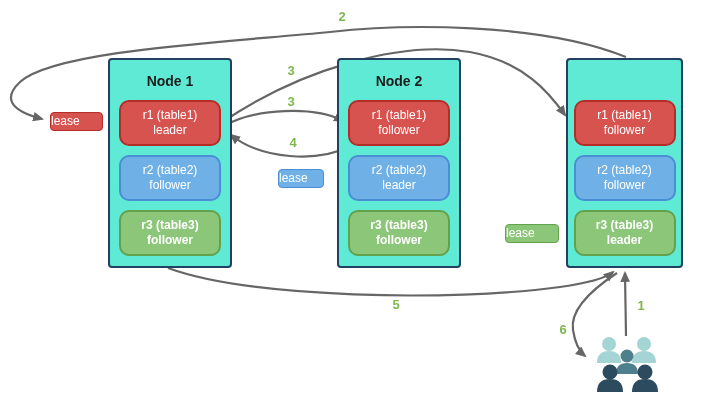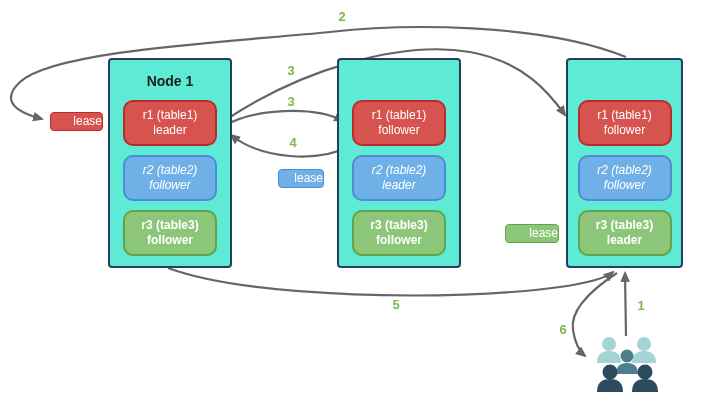--- a/index.html
+++ b/index.html
@@ -12,33 +12,33 @@
   .node {
     position:absolute; height:210px; background:#5eead4;
     border:2px solid var(--node-border); border-radius:4px; box-sizing:border-box;
   }
   .node-title {
     position:absolute; top:13px; left:0; right:0; text-align:center;
     font-size:14px; font-weight:bold; color:var(--title-text);
   }
   .rep {
     position:absolute; left:50%; transform:translateX(-50%);
-    width:94px; height:46px; border-radius:10px; border:2px solid;
+    width:102px; height:46px; border-radius:10px; border:2px solid;
     box-sizing:border-box; display:flex; flex-direction:column;
     align-items:center; justify-content:center; color:#ffffff;
     font-size:12px; line-height:15px; text-align:center;
   }
   .rep.red   { background:var(--red-fill);   border-color:var(--red-border); }
   .rep.blue  { background:var(--blue-fill);  border-color:var(--blue-border); }
   .rep.green { background:var(--green-fill); border-color:var(--green-border);font-weight:bold; }
-  .rep-top { top:40px; } .rep-mid { top:95px;font-style:italic; } .rep-bot { top:150px; }
+  .rep-top { top:40px; } .rep-mid { top:95px; } .rep-bot { top:150px; }
   .lease {
     position:absolute; height:19px; line-height:17px; border-radius:4px;
     border:1.5px solid; box-sizing:border-box; color:#ffffff; font-size:12px;
-    text-align:right;
+    text-align:left;
   }
   .lease.red   { background:var(--red-fill);   border-color:var(--red-border); }
   .lease.blue  { background:var(--blue-fill);  border-color:var(--blue-border); }
   .lease.green { background:var(--green-fill); border-color:var(--green-border); }
   .step {
     position:absolute; width:16px; text-align:center;
     font-size:13px; font-weight:bold; color:var(--step-label);
   }
   #users-icon { position:absolute; left:592px; top:333px; }
 </style>
@@ -72,20 +72,21 @@
       <span>r2 (table2)</span>
       <span>follower</span>
     </div>
     <div class="rep green rep-bot">
       <span>r3 (table3)</span>
       <span>follower</span>
     </div>
   </div>
 
   <div class="node" style="left:337px; top:58px; width:124px;">
+    <div class="node-title">Node 2</div>
     <div class="rep red rep-top">
       <span>r1 (table1)</span>
       <span>follower</span>
     </div>
     <div class="rep blue rep-mid">
       <span>r2 (table2)</span>
       <span>leader</span>
     </div>
     <div class="rep green rep-bot">
       <span>r3 (table3)</span>

